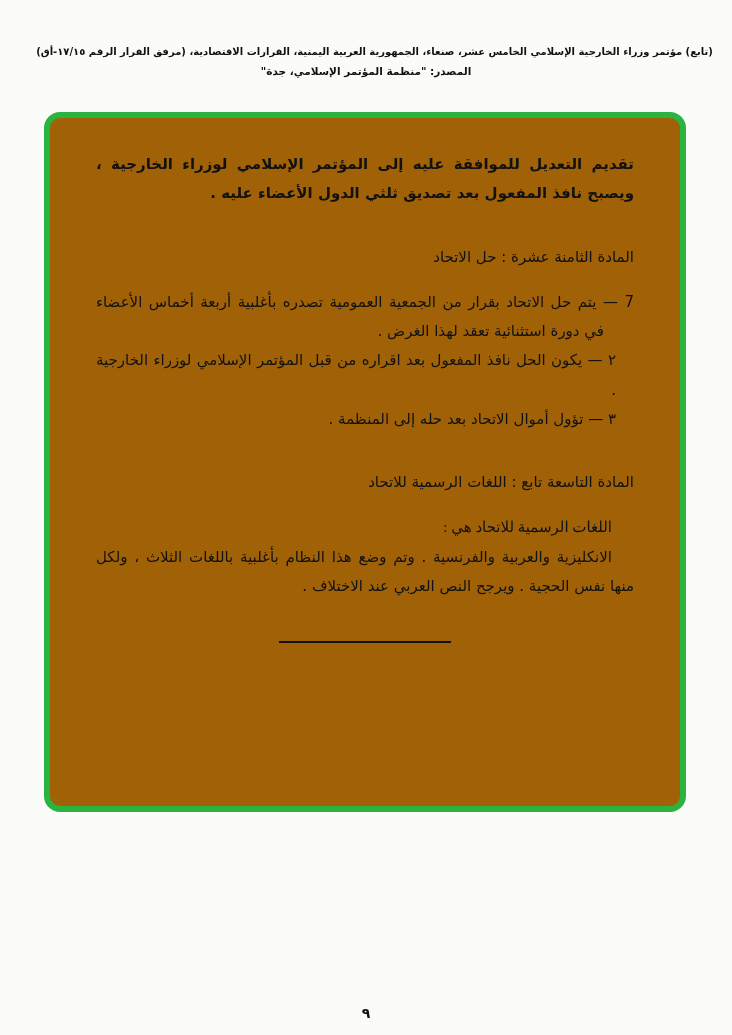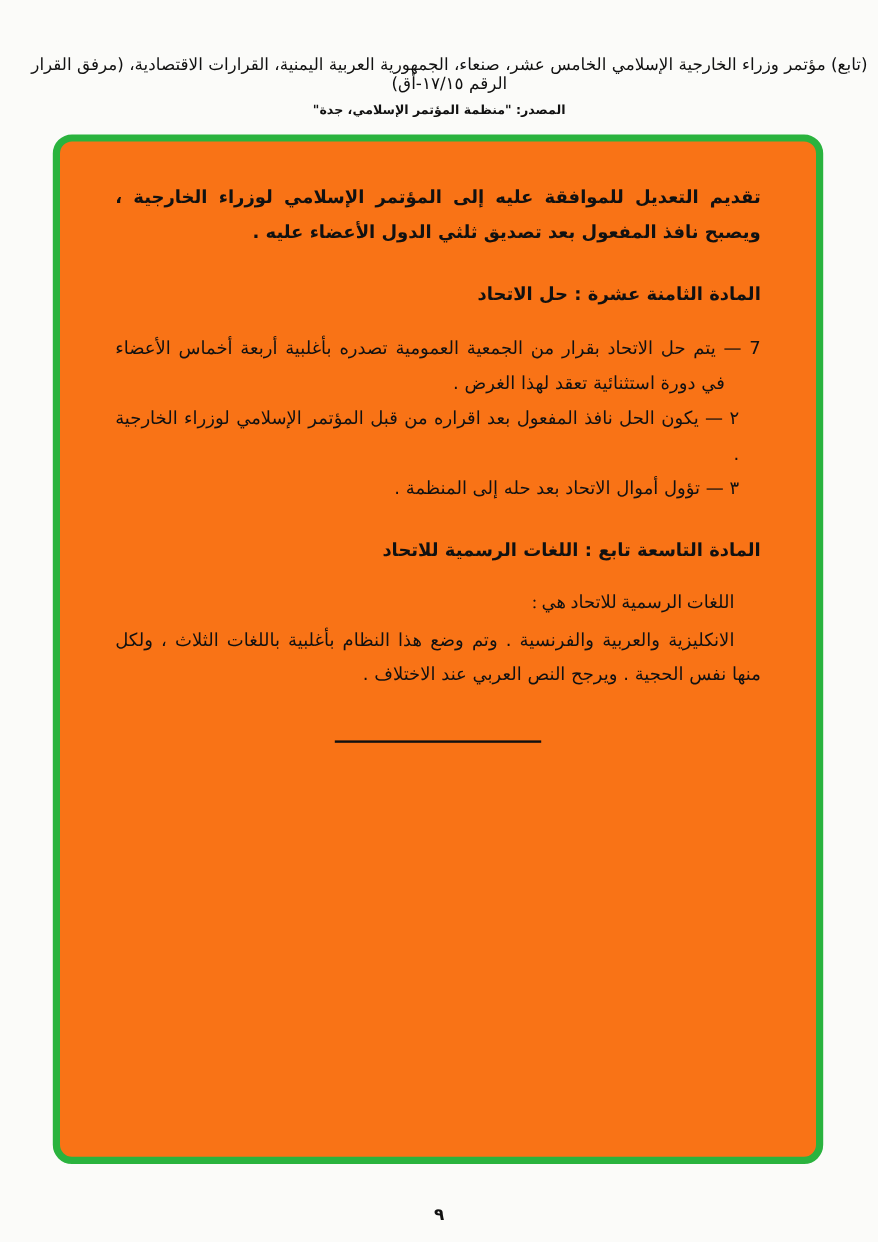--- a/index.html
+++ b/index.html
@@ -14,56 +14,56 @@
 
   
   .doc-header {
     position:absolute;
     top:46px; left:0;
     width:100%;
     text-align:center;
     direction:rtl;
   }
   .doc-header .line1 {
-    font-size:14px;
-    font-weight:normal;
+    font-size:10px;
+    font-weight:bold;
     letter-spacing:0;
     padding-left:17px;
   }
   .doc-header .line2 {
     font-size:10.5px;
     font-weight:bold;
     margin-top:8px;
   }
 
   
   .frame {
     position:absolute;
     left:44px; top:112px;
-    width:642px; height:858px;
+    width:642px; height:700px;
     border:6px solid var(--green, #2ab33e);
     border-radius:16px;
-    background:#f97316;
+    background:#a16207;
   }
 
   .content {
     direction:rtl;
     padding:32px 46px 0 46px;
     font-size:15px;
     line-height:1.95;
   }
 
   .intro {
     font-weight:bold;
     text-align:justify;
   }
 
   .article-heading {
-    font-weight:bold;
-    margin-top:22px;
+    font-weight:normal;
+    margin-top:34px;
   }
 
   .items { margin-top:16px; }
   .item { text-align:justify; }
   .item.hanging {
     padding-right:30px;
     text-indent:-30px;
   }
   .item.indent {
     padding-right:18px;

